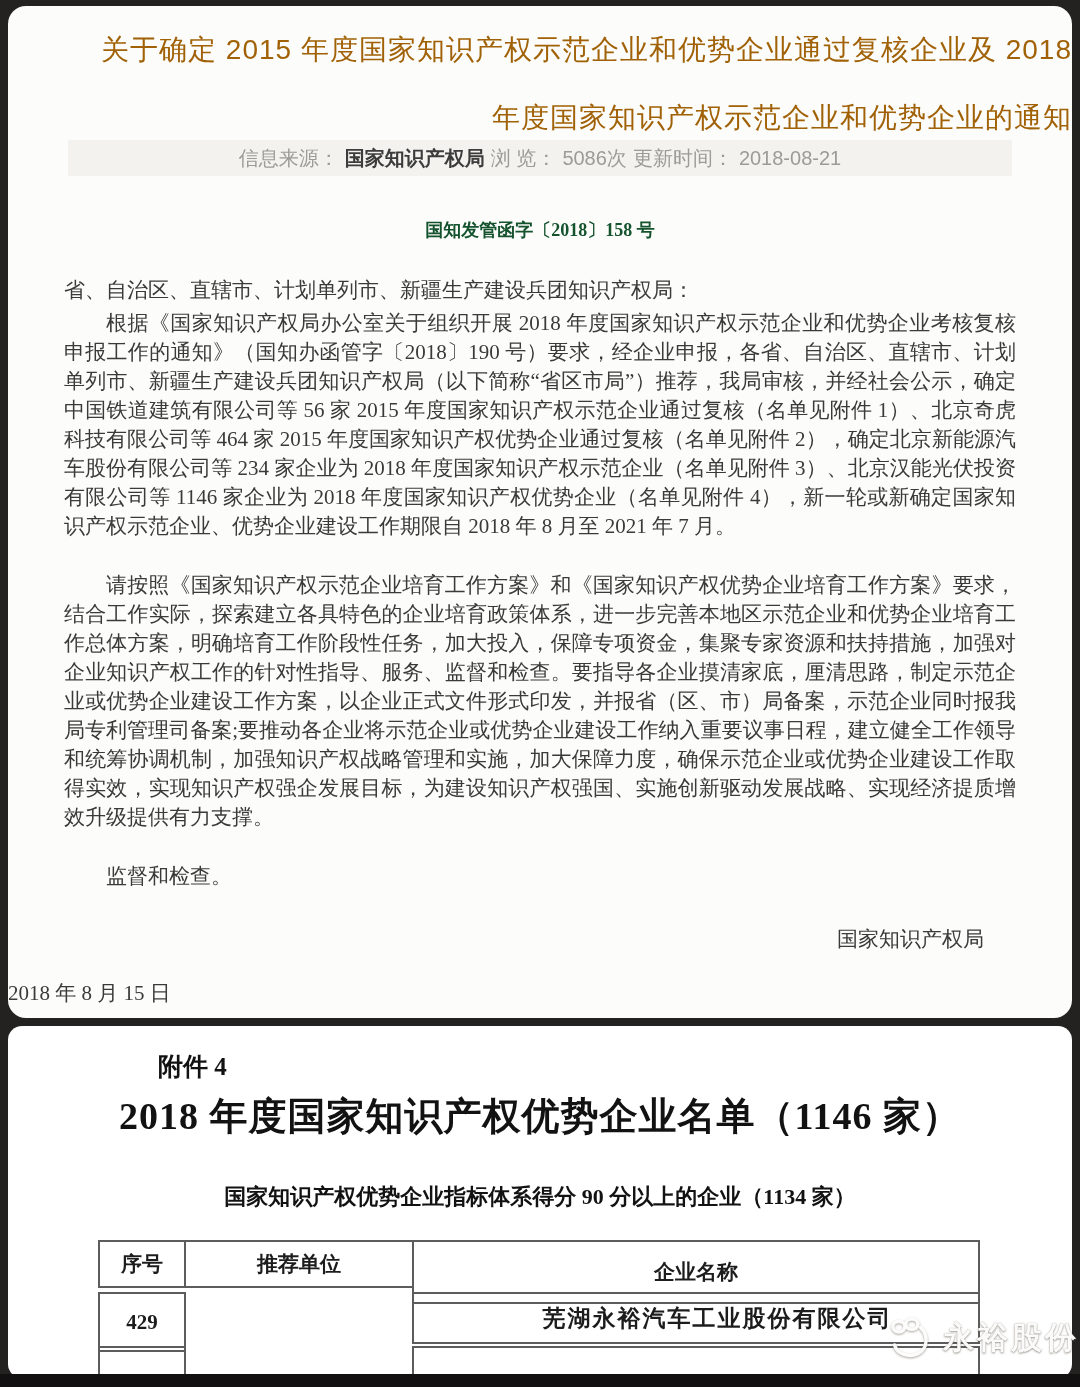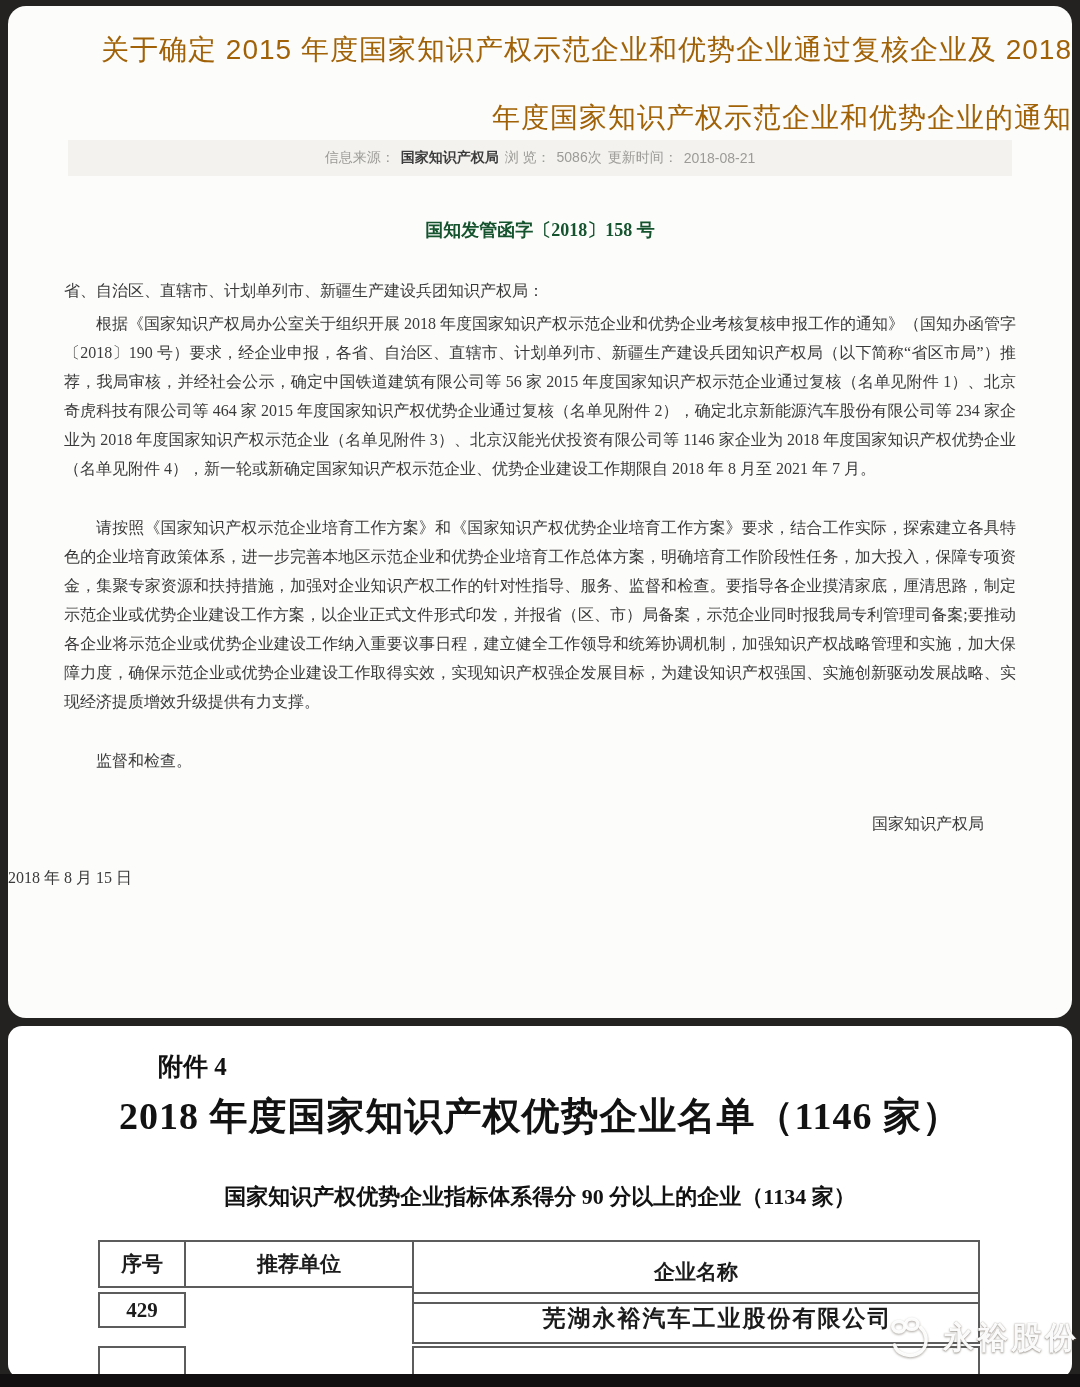--- a/index.html
+++ b/index.html
@@ -19,31 +19,31 @@
   
   .title-line {
     text-align:right; color:#a16207; font-weight:normal; font-size:28px; line-height:28px;
     letter-spacing:1px;
   }
   .title-line.l1 { padding-top:30px; }
   .title-line.l2 { margin-top:40px; }
   .meta-strip {
     margin:8px 60px 0; height:36px; background:#f3f2ef;
     display:flex; align-items:center; justify-content:center; gap:6px;
-    font-size:14px; color:#9c9b97;
+    font-size:20px; color:#9c9b97;
   }
   .meta-strong { color:#3c3c3c; font-weight:bold; }
   .doc-number {
     margin-top:42px; text-align:center; font-weight:bold;
     font-size:18px; color:#14532d;
     font-family:"Liberation Serif","DejaVu Serif",serif;
   }
   .body-text {
     font-family:"Liberation Serif","DejaVu Serif",serif;
-    color:#3a3a3a; font-size:16px; line-height:29px;
+    color:#3a3a3a; font-size:21px; line-height:29px;
   }
   .salutation { margin:34px 56px 0; }
   .para { margin:4px 56px 0; text-align:justify; text-indent:2em; }
   .para.p2 { margin-top:30px; }
   .closing { margin:30px 56px 0; text-indent:2em; }
   .signature { margin-top:34px; text-align:right; padding-right:88px; }
   .sign-date { margin-top:25px; text-align:left; padding-right:76px; }
 
   
   .att-serif { font-family:"Liberation Serif","DejaVu Serif",serif; color:#121212; }
@@ -55,21 +55,21 @@
   .t-cell {
     position:absolute; box-sizing:border-box;
     border:2px solid #5c5c5c;
     display:flex; align-items:center; justify-content:center;
     font-family:"Liberation Serif","DejaVu Serif",serif;
     font-weight:bold; color:#1c1c1c; font-size:21px; background:transparent;
   }
   .h-no   { left:0;     top:0;  width:88px;  height:48px; }
   .h-rec  { left:86px;  top:0;  width:230px; height:48px; }
   .h-comp { left:314px; top:0;  width:568px; height:64px; }
-  .r1-no   { left:0;     top:52px; width:88px;  height:36px; }
+  .r1-no   { left:0;     top:52px; width:88px;  height:60px; }
   .r1-comp { left:314px; top:52px; width:568px; height:52px; font-size:23px; letter-spacing:2px;padding-left:43px; }
   .r2-no   { left:0;     top:106px; width:88px;  height:60px; }
   .r2-comp { left:314px; top:106px; width:568px; height:60px; }
 
   
   .watermark {
     position:absolute; left:885px; top:1312px; z-index:5;
     display:flex; align-items:center; gap:6px;
     color:rgba(255,255,255,0.96);
     font-size:31px; font-weight:bold; letter-spacing:3px;

